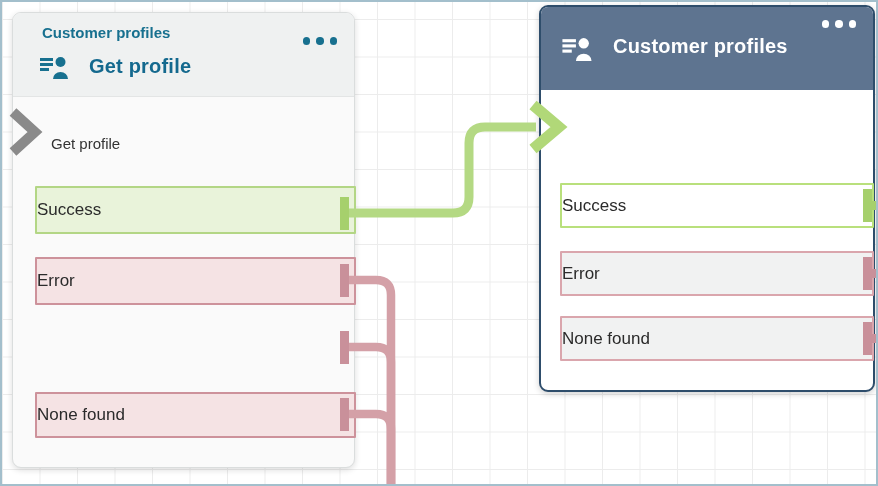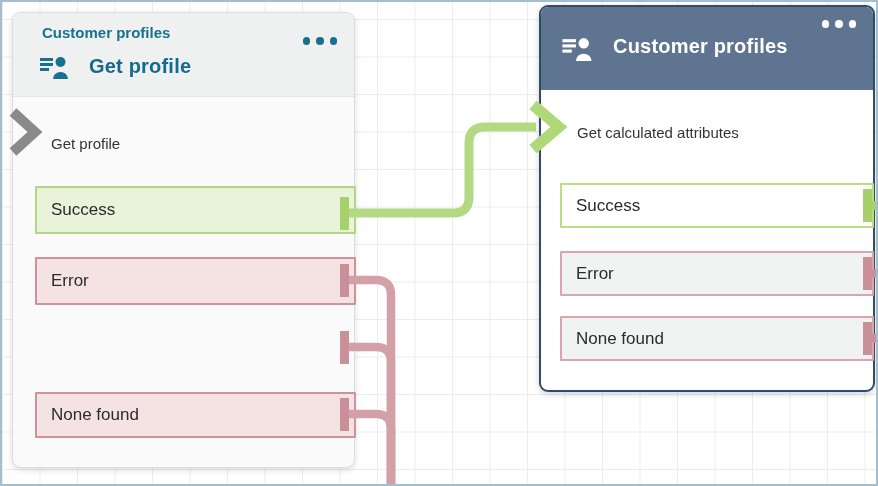--- a/index.html
+++ b/index.html
@@ -24,21 +24,21 @@
   .dots{position:absolute;display:flex;gap:6px;}
   .dots i{display:block;width:7.5px;height:7.5px;border-radius:50%;}
   .node-left .dots{right:17px;top:24px;}
   .node-left .dots i{background:#17708f;}
   .title-row-icon{position:absolute;left:27px;top:41px;width:30px;height:26px;}
   .node-left .node-title{position:absolute;left:76px;top:42px;font-size:20px;font-weight:700;color:#14698e;letter-spacing:.2px;}
   .body-label{position:absolute;font-size:15px;color:#333333;}
   .node-left .body-label{left:38px;top:122px;}
   .branch{
     position:absolute;box-sizing:border-box;display:flex;align-items:center;
-    padding-left:14px;font-size:17px;color:#2b2b2b;border-radius:1px;
+    font-size:17px;color:#2b2b2b;border-radius:1px;
   }
   .node-left .branch{left:22px;width:321px;}
   .branch.success-l{top:173px;height:48px;background:#e9f3da;border:2px solid #b3d685;}
   .branch.err1{top:244px;height:48px;}
   .branch.err2{top:312px;height:46px;}
   .branch.err3{top:379px;height:46px;}
   .node-left .branch.error{background:#f5e3e4;border:2px solid #cd929b;}
 
   .node-right{
     left:537px;top:3px;width:336px;height:387px;background:#ffffff;
@@ -107,21 +107,20 @@
             <path d="M13,25 a7.5,7 0 0 1 15,0 z"></path>
         </svg>
       </span>
       <span class="node-title">Customer profiles</span>
       <span class="dots">
           <i></i>
           <i></i>
           <i></i>
         </span>
     </div>
-    <span class="body-label">Get calculated attributes</span>
     <div class="branch success-r">
       <span>Success</span>
     </div>
     <div class="branch error rerr1">
       <span>Error</span>
     </div>
     <div class="branch error rerr2">
       <span>None found</span>
     </div>
   </div>

